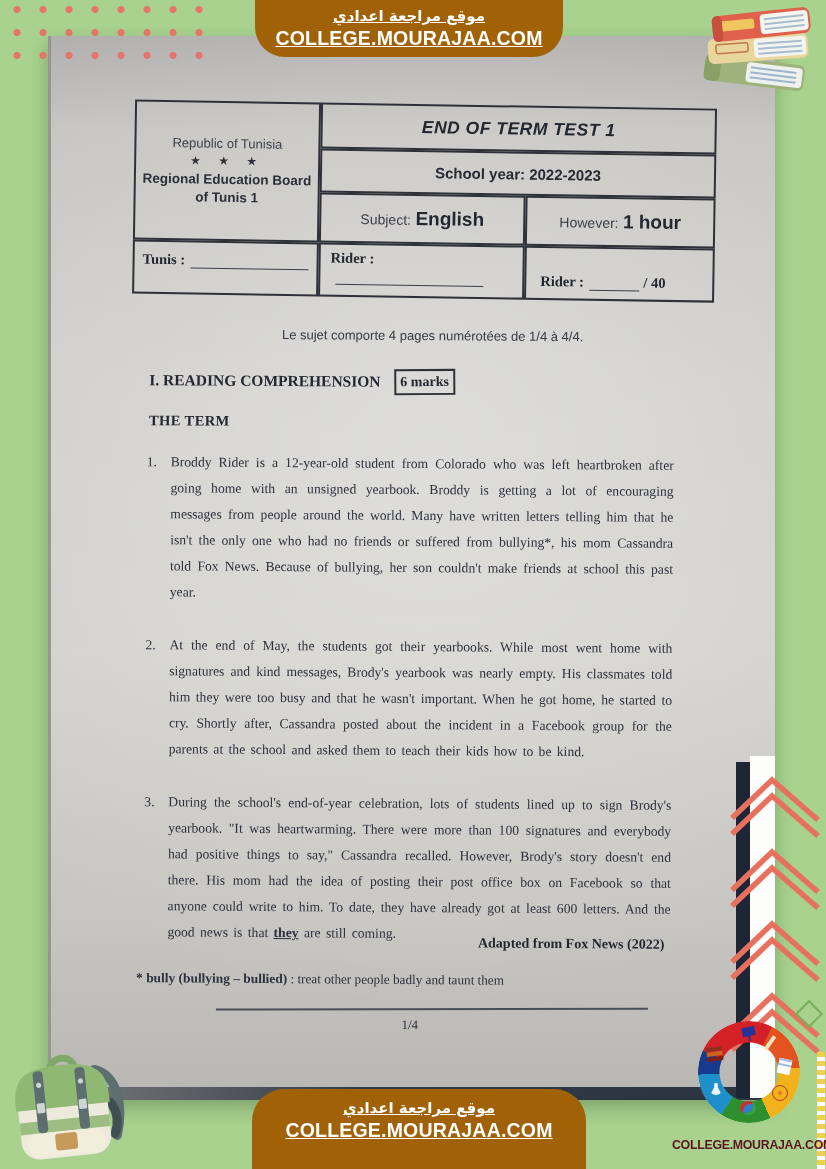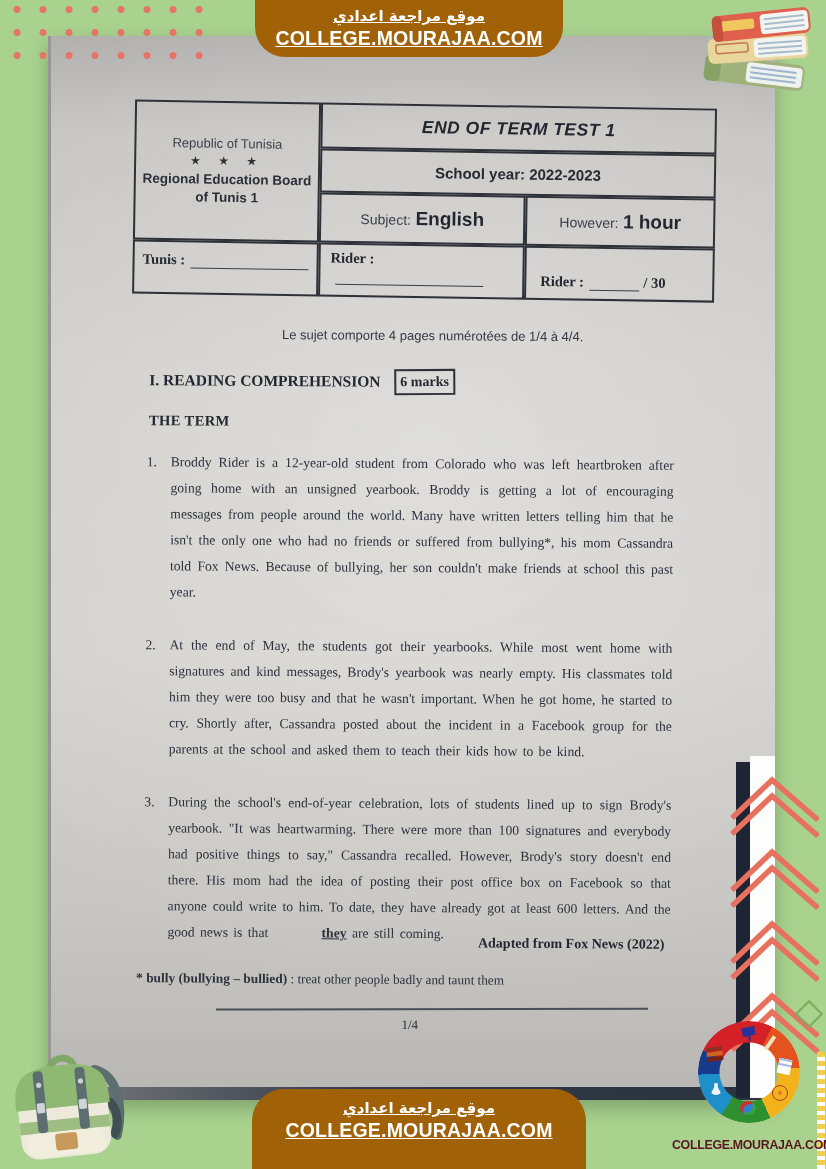--- a/index.html
+++ b/index.html
@@ -56,21 +56,21 @@
              font-size:14px;transform:rotate(-0.8deg);}
   .the-text{position:absolute;left:97px;top:378px;font-family:"Liberation Serif",serif;
             font-weight:bold;font-size:14.5px;letter-spacing:0.4px;color:#23272f;}
 
   
   .text-block{position:absolute;left:95px;top:415px;width:527px;}
   .para{display:flex;margin:0 0 27px 0;font-family:"Liberation Serif",serif;
         font-size:13.6px;line-height:26px;color:#2c313c;}
   .para .num{flex:0 0 24px;font-size:13.6px;}
   .para .ptxt{flex:1;text-align:justify;word-spacing:2px;}
-  .para .u{font-weight:bold;text-decoration:underline;margin-left:48px;}
+  .para .u{font-weight:bold;text-decoration:underline;}
   .source{position:absolute;top:899px;right:108px;font-family:"Liberation Serif",serif;
           font-weight:bold;font-size:14px;color:#23272f;}
   .glossary{position:absolute;left:88px;top:936px;font-family:"Liberation Serif",serif;
             font-size:13.2px;color:#2c313c;}
   .glossary b{font-size:13.4px;}
   .divider{position:absolute;left:168px;top:972px;width:432px;border-top:2px solid #4a4e57;
            transform:rotate(-0.5deg);}
   .pagenum{position:absolute;left:0;top:981px;width:724px;text-align:center;
            font-family:"Liberation Serif",serif;font-size:13px;color:#2c313c;}
 
@@ -158,21 +158,21 @@
           <span class="val">1 hour</span></div>
         </div>
         <div class="cell c-name">
           <div><span class="serif-lbl">Tunis :</span><span class="wline" style="width:118px"></span></div>
         </div>
         <div class="cell c-class">
           <div><span class="serif-lbl">Rider :</span><span class="wline" style="width:148px"></span></div>
         </div>
         <div class="cell c-mark">
           <div><span class="serif-lbl">Rider :</span><span class="wline" style="width:50px"></span>
-          <span class="serif-lbl">/ 30</span></div>
+          <span class="serif-lbl">/ 40</span></div>
         </div>
       </div>
 
       <div class="notice">Le sujet comporte 4 pages numérotées de 1/4 à 4/4.</div>
 
       <div class="section-head">
         <span>I.  READING COMPREHENSION</span>
         <span class="marks-box">6 marks</span>
       </div>
       <div class="the-text">THE TERM</div>

